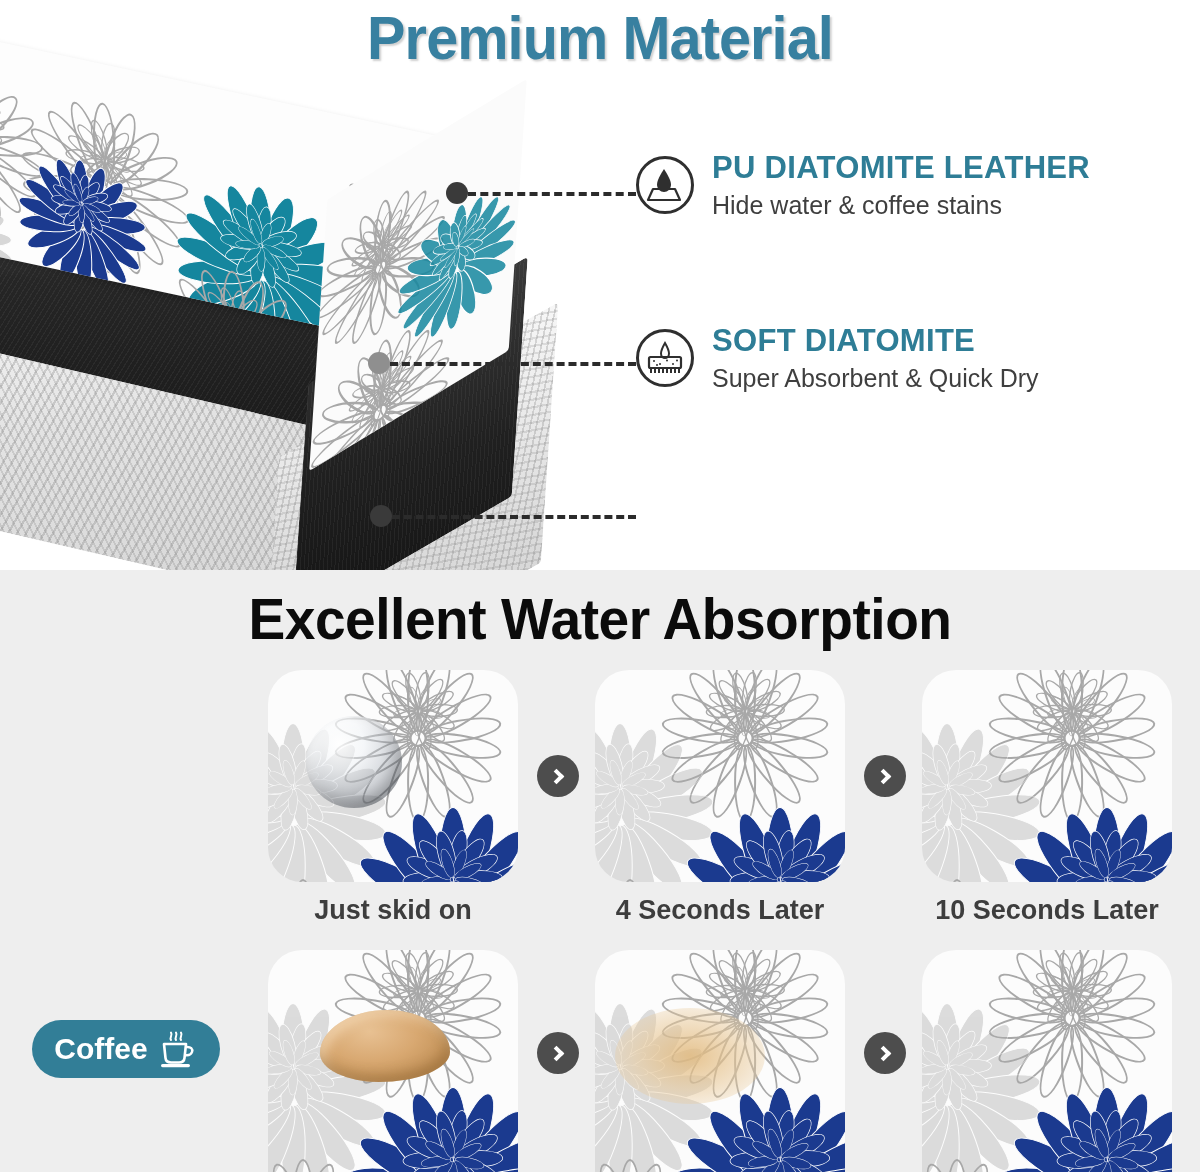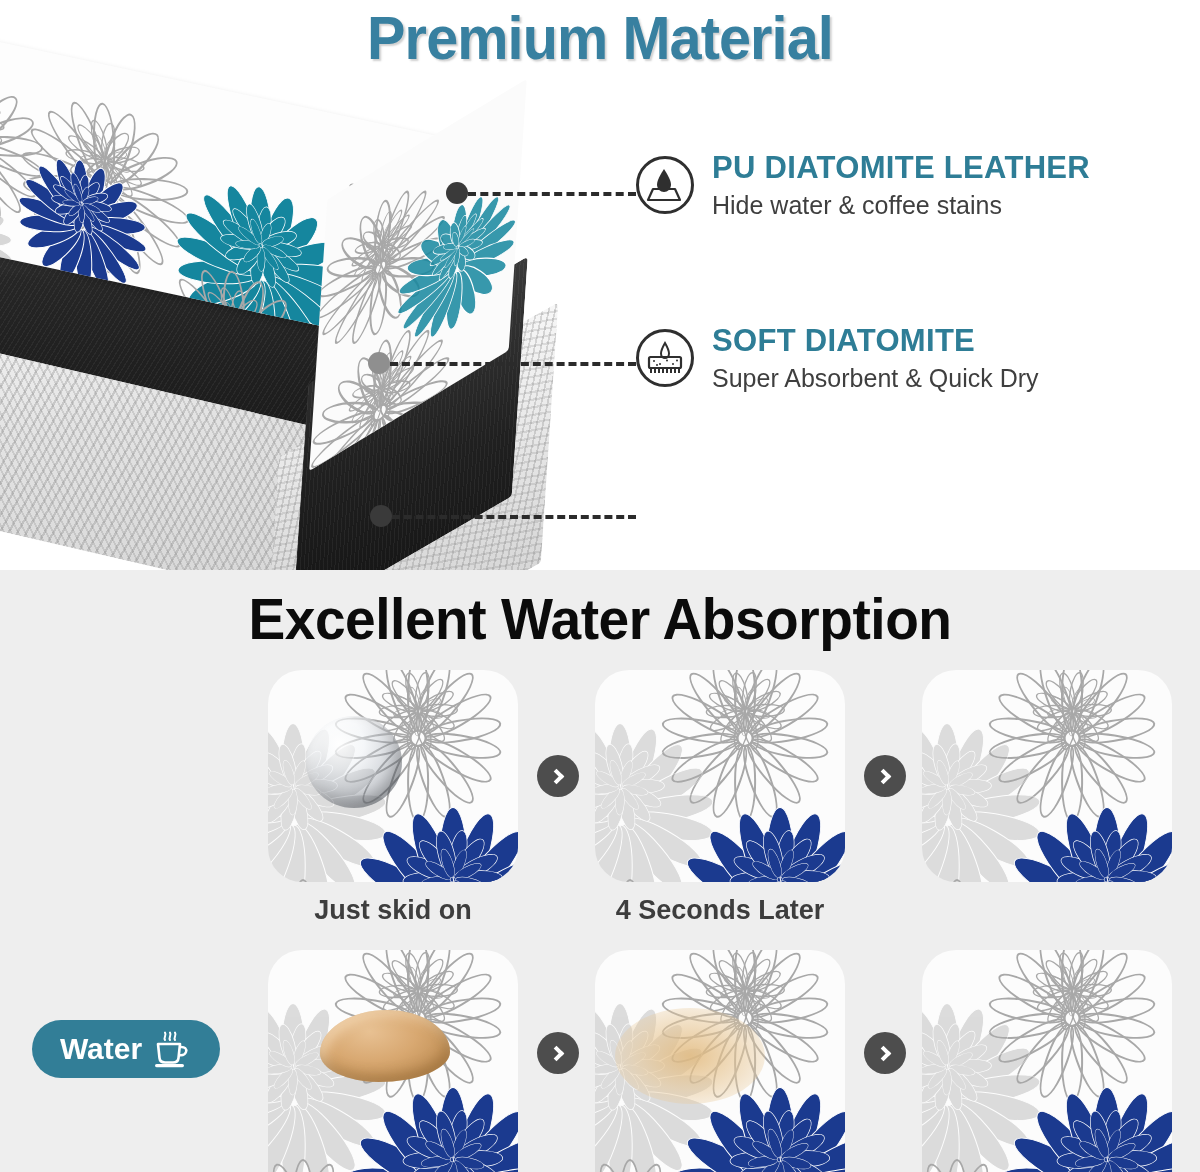--- a/index.html
+++ b/index.html
@@ -714,21 +714,21 @@
   </div>
 
 </div>
 
 <div id="absorption-section">
 
   <div id="absorb-title">Excellent Water Absorption</div>
 
 
   <div class="badge" style="top:450px;">
-    <span class="badge-label">Water</span>
+    <span class="badge-label">Coffee</span>
     <span class="badge-ico">
       <svg viewBox="0 0 42 42" width="42" height="42">
         <path d="M8 16 L30 16 L28.5 30 C28.2 33 26 34.5 23 34.5 L15 34.5 C12 34.5 9.8 33 9.5 30 Z" fill="none" stroke="#ffffff" stroke-width="2.6" stroke-linejoin="round"></path>
         <path d="M30 19 C35 18.5 37 21 36 24 C35.2 26.6 32.5 27.6 29.4 27.2" fill="none" stroke="#ffffff" stroke-width="2.4"></path>
         <rect x="5" y="36" width="29" height="3.2" rx="1.6" fill="#ffffff"></rect>
         <g fill="none" stroke="#ffffff" stroke-width="2" stroke-linecap="round">
           <path d="M15 12 C13 9.6 17 7.6 15 4.6"></path>
           <path d="M20 12 C18 9.6 22 7.6 20 4.6"></path>
           <path d="M25 12 C23 9.6 27 7.6 25 4.6"></path>
         </g>
@@ -1194,20 +1194,21 @@
             <i style="background: rgb(27, 58, 143); transform: rotate(262deg) translateY(-3.68%) scale(0.44, 0.46);"></i>
             <i style="background: rgb(27, 58, 143); transform: rotate(302deg) translateY(-3.68%) scale(0.44, 0.46);"></i>
             <i style="background: rgb(27, 58, 143); transform: rotate(342deg) translateY(-3.68%) scale(0.44, 0.46);"></i>
           </div>
         </div>
       </div>
   </div>
 
   <div class="caption" style="left:263px; top:325px;">Just skid on</div>
   <div class="caption" style="left:590px; top:325px;">4 Seconds  Later</div>
+  <div class="caption" style="left:917px; top:325px;">10 Seconds  Later</div>
 
   <div class="tile" style="left:268px; top:380px; height:222px; border-radius:34px 34px 0 0;">
     <div class="tile-inner">
         <div class="flower" style="left: 65px; top: -95px; width: 170px; height: 170px;">
           <div class="fl-petals">
             <i style="background: transparent; transform: rotate(0deg) translateY(-8%) scale(1, 1); border: 2px solid rgb(168, 168, 168);"></i>
             <i style="background: transparent; transform: rotate(20deg) translateY(-8%) scale(1, 1); border: 2px solid rgb(168, 168, 168);"></i>
             <i style="background: transparent; transform: rotate(40deg) translateY(-8%) scale(1, 1); border: 2px solid rgb(168, 168, 168);"></i>
             <i style="background: transparent; transform: rotate(60deg) translateY(-8%) scale(1, 1); border: 2px solid rgb(168, 168, 168);"></i>
             <i style="background: transparent; transform: rotate(80deg) translateY(-8%) scale(1, 1); border: 2px solid rgb(168, 168, 168);"></i>

